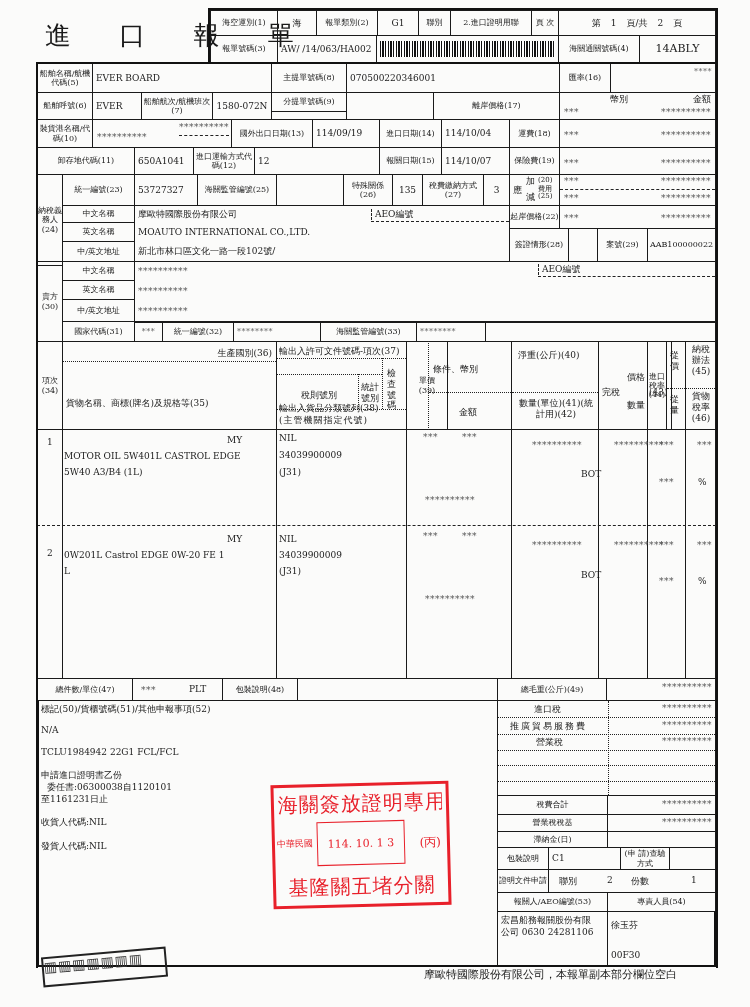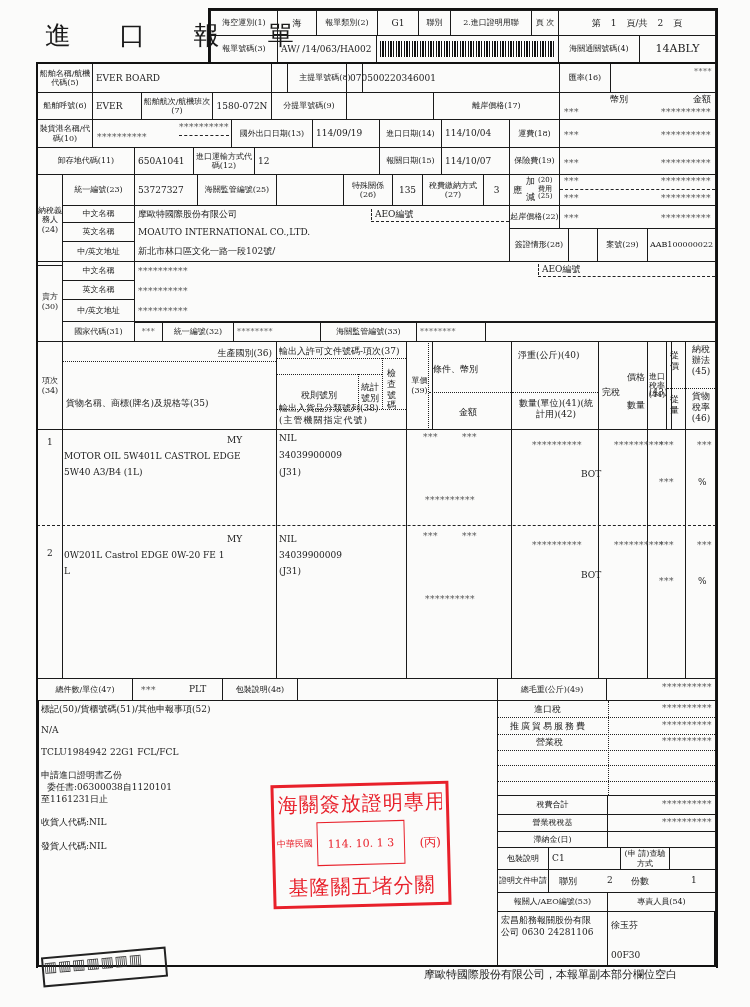--- a/index.html
+++ b/index.html
@@ -51,30 +51,30 @@
 
 <div class="cell c small" style="left:210px;top:35px;width:68px;height:28px;">報單號碼(3)</div>
 <div class="cell l" style="left:277px;top:35px;width:100px;height:28px;">AW/ /14/063/HA002</div>
 <div class="cell" style="left:376px;top:35px;width:183px;height:28px;"></div>
 <div class="barcode"></div>
 <div class="cell c small" style="left:558px;top:35px;width:82px;height:28px;">海關通關號碼(4)</div>
 <div class="cell c" style="left:639px;top:35px;width:77px;height:28px;font-size:11px;">14ABLY</div>
 
 <div class="cell c small" style="left:37px;top:63px;width:56px;height:30px;">船舶名稱/航機代碼(5)</div>
 <div class="cell l" style="left:92px;top:63px;width:180px;height:30px;">EVER BOARD</div>
-<div class="cell c small" style="left:271px;top:63px;width:76px;height:30px;margin-left:16px;">主提單號碼(8)</div>
+<div class="cell c small" style="left:271px;top:63px;width:76px;height:30px;">主提單號碼(8)</div>
 <div class="cell l" style="left:346px;top:63px;width:214px;height:30px;">070500220346001</div>
 <div class="cell c small" style="left:559px;top:63px;width:52px;height:30px;">匯率(16)</div>
 <div class="cell r mask" style="left:610px;top:63px;width:106px;height:30px;align-items:flex-start;padding-top:3px;">****</div>
 
 <div class="cell c small" style="left:37px;top:92px;width:56px;height:28px;">船舶呼號(6)</div>
 <div class="cell l" style="left:92px;top:92px;width:50px;height:28px;">EVER</div>
 <div class="cell c small" style="left:141px;top:92px;width:72px;height:28px;">船舶航次/航機班次(7)</div>
 <div class="cell c" style="left:212px;top:92px;width:60px;height:28px;">1580-072N</div>
-<div class="cell c small" style="left:271px;top:92px;width:76px;height:28px;">分提單號碼(9)</div>
+<div class="cell c small" style="left:271px;top:92px;width:76px;height:20px;">分提單號碼(9)</div>
 <div class="cell l" style="left:346px;top:92px;width:88px;height:28px;"></div>
 <div class="cell c small" style="left:433px;top:92px;width:127px;height:28px;">離岸價格(17)</div>
 <div class="cell" style="left:559px;top:92px;width:157px;height:28px;">
   <span class="txt small" style="left:50px;top:1px;">幣別</span>
   <span class="txt small" style="right:4px;top:1px;">金額</span>
   <span class="txt mask" style="left:4px;top:14px;">***</span>
   <span class="txt mask" style="right:4px;top:14px;">**********</span>
 </div>
 
 <div class="cell c small" style="left:37px;top:119px;width:56px;height:29px;">裝貨港名稱/代碼(10)</div>
@@ -180,21 +180,21 @@
   <span class="txt small" style="left:2px;top:20px;margin-top:41px;">輸出入貨品分類號列(38)</span>
   <div class="hdot" style="left:0;right:24px;top:32px;"></div>
   <span class="txt small" style="left:24px;top:48px;">稅則號別</span>
   <div class="vdot" style="left:81px;top:32px;height:35px;"></div>
   <span class="txt small" style="left:84px;top:40px;width:20px;white-space:normal;">統計號別</span>
   <div class="vdot" style="left:105px;top:16px;height:51px;"></div>
   <span class="txt small" style="left:110px;top:26px;width:10px;white-space:normal;">檢查號碼</span>
   <div class="hdot" style="left:0;right:0;top:67px;"></div>
   <span class="txt small" style="left:2px;top:73px;letter-spacing:1px;">(主管機關指定代號)</span>
 </div>
-<div class="cell c small" style="left:406px;top:341px;width:27px;height:89px;padding:0 8px;">單價(39)</div>
+<div class="cell c small" style="left:406px;top:341px;width:42px;height:89px;padding:0 8px;">單價(39)</div>
 <div class="cell" style="left:428px;top:341px;width:84px;height:89px;border-left:1px dotted #222;">
   <span class="txt small" style="left:4px;top:22px;">條件、幣別</span>
   <div class="hdot" style="left:0;right:0;top:50px;"></div>
   <span class="txt small" style="left:30px;top:65px;">金額</span>
 </div>
 <div class="cell" style="left:511px;top:341px;width:88px;height:89px;">
   <span class="txt small" style="left:6px;top:8px;">淨重(公斤)(40)</span>
   <div class="hdot" style="left:0;right:0;top:50px;"></div>
   <span class="txt small" style="left:4px;top:56px;width:80px;white-space:normal;text-align:center;">數量(單位)(41)(統計用)(42)</span>
 </div>

